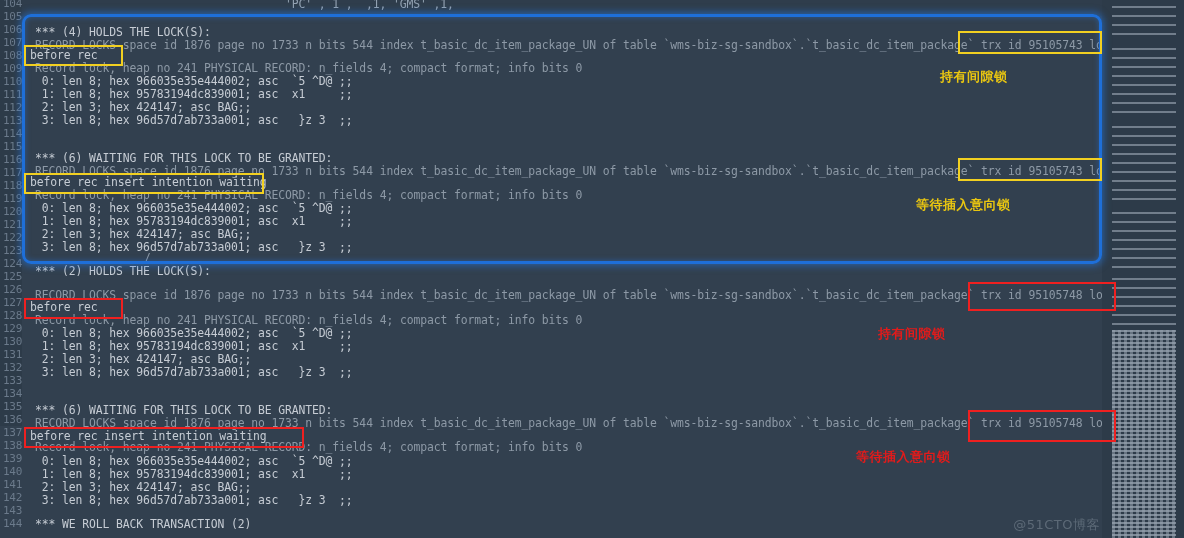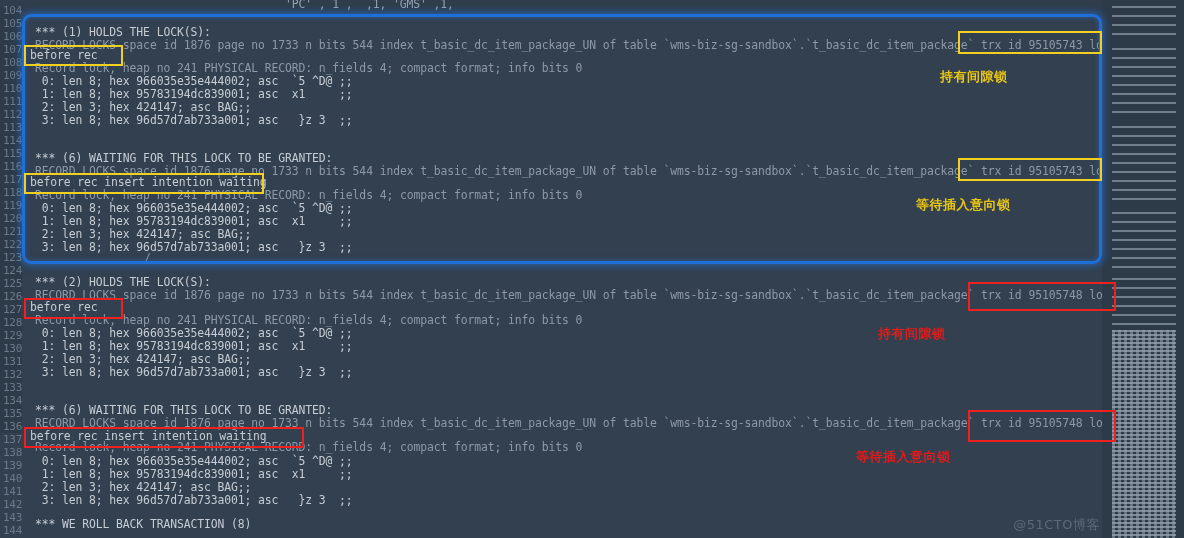--- a/index.html
+++ b/index.html
@@ -16,21 +16,21 @@
   #app {
     position: relative;
     width: 1184px; height: 538px;
     background: #32404f;
     overflow: hidden;
   }
 
   
   #gutter {
     position: absolute;
-    left: 0; top: 7px;
+    left: 0; top: 0;
     width: 22px; height: 426px;
     background: #2d3b49;
     z-index: 3;
   }
   .lnum {
     position: absolute;
     left: -6px;
     width: 28px;
     text-align: right;
     font-family: "DejaVu Sans Mono", "Liberation Mono", monospace;
@@ -202,58 +202,58 @@
       <div class="lnum" style="top: 479px;">141</div>
       <div class="lnum" style="top: 492px;">142</div>
       <div class="lnum" style="top: 505px;">143</div>
       <div class="lnum" style="top: 518px;">144</div>
     </div>
 
   <div id="code">
 
     <div class="cline top-partial" style="top:-2px; left:148px;">                 'PC' , 1 ,  ,1, 'GMS' ,1,</div>
 
-    <div class="cline" style="top:26px; left:13px;">*** (1) HOLDS THE LOCK(S):</div>
+    <div class="cline" style="top:26px; left:13px;">*** (4) HOLDS THE LOCK(S):</div>
     <div class="cline dim" style="top:39px; left:13px;">RECORD LOCKS space id 1876 page no 1733 n bits 544 index t_basic_dc_item_package_UN of table `wms-biz-sg-sandbox`.`t_basic_dc_item_package` trx id 95105743 lock_mode X locks gap</div>
     <div class="cline" style="top:49px; left:8px;">before rec</div>
     <div class="cline dim" style="top:62px; left:13px;">Record lock, heap no 241 PHYSICAL RECORD: n_fields 4; compact format; info bits 0</div>
     <div class="cline" style="top:75px; left:13px;"> 0: len 8; hex 966035e35e444002; asc  `5 ^D@ ;;</div>
     <div class="cline" style="top:88px; left:13px;"> 1: len 8; hex 95783194dc839001; asc  x1     ;;</div>
     <div class="cline" style="top:101px; left:13px;"> 2: len 3; hex 424147; asc BAG;;</div>
     <div class="cline" style="top:114px; left:13px;"> 3: len 8; hex 96d57d7ab733a001; asc   }z 3  ;;</div>
 
     <div class="cline" style="top:152px; left:13px;">*** (6) WAITING FOR THIS LOCK TO BE GRANTED:</div>
     <div class="cline dim" style="top:165px; left:13px;">RECORD LOCKS space id 1876 page no 1733 n bits 544 index t_basic_dc_item_package_UN of table `wms-biz-sg-sandbox`.`t_basic_dc_item_package` trx id 95105743 lock_mode X locks gap</div>
     <div class="cline" style="top:176px; left:8px;">before rec insert intention waiting</div>
     <div class="cline dim" style="top:189px; left:13px;">Record lock, heap no 241 PHYSICAL RECORD: n_fields 4; compact format; info bits 0</div>
     <div class="cline" style="top:202px; left:13px;"> 0: len 8; hex 966035e35e444002; asc  `5 ^D@ ;;</div>
     <div class="cline" style="top:215px; left:13px;"> 1: len 8; hex 95783194dc839001; asc  x1     ;;</div>
     <div class="cline" style="top:228px; left:13px;"> 2: len 3; hex 424147; asc BAG;;</div>
     <div class="cline" style="top:241px; left:13px;"> 3: len 8; hex 96d57d7ab733a001; asc   }z 3  ;;</div>
     <div class="cline dim" style="top:252px; left:122px;">/</div>
 
-    <div class="cline" style="top:276px; left:13px;">*** (2) HOLDS THE LOCK(S):</div>
+    <div class="cline" style="top:265px; left:13px;">*** (2) HOLDS THE LOCK(S):</div>
     <div class="cline dim" style="top:289px; left:13px;">RECORD LOCKS space id 1876 page no 1733 n bits 544 index t_basic_dc_item_package_UN of table `wms-biz-sg-sandbox`.`t_basic_dc_item_package` trx id 95105748 lock_mode X locks gap</div>
     <div class="cline" style="top:301px; left:8px;">before rec</div>
     <div class="cline dim" style="top:314px; left:13px;">Record lock, heap no 241 PHYSICAL RECORD: n_fields 4; compact format; info bits 0</div>
     <div class="cline" style="top:327px; left:13px;"> 0: len 8; hex 966035e35e444002; asc  `5 ^D@ ;;</div>
     <div class="cline" style="top:340px; left:13px;"> 1: len 8; hex 95783194dc839001; asc  x1     ;;</div>
     <div class="cline" style="top:353px; left:13px;"> 2: len 3; hex 424147; asc BAG;;</div>
     <div class="cline" style="top:366px; left:13px;"> 3: len 8; hex 96d57d7ab733a001; asc   }z 3  ;;</div>
 
     <div class="cline" style="top:404px; left:13px;">*** (6) WAITING FOR THIS LOCK TO BE GRANTED:</div>
     <div class="cline dim" style="top:417px; left:13px;">RECORD LOCKS space id 1876 page no 1733 n bits 544 index t_basic_dc_item_package_UN of table `wms-biz-sg-sandbox`.`t_basic_dc_item_package` trx id 95105748 lock_mode X locks gap</div>
     <div class="cline" style="top:430px; left:8px;">before rec insert intention waiting</div>
     <div class="cline dim" style="top:441px; left:13px;">Record lock, heap no 241 PHYSICAL RECORD: n_fields 4; compact format; info bits 0</div>
     <div class="cline" style="top:455px; left:13px;"> 0: len 8; hex 966035e35e444002; asc  `5 ^D@ ;;</div>
     <div class="cline" style="top:468px; left:13px;"> 1: len 8; hex 95783194dc839001; asc  x1     ;;</div>
     <div class="cline" style="top:481px; left:13px;"> 2: len 3; hex 424147; asc BAG;;</div>
     <div class="cline" style="top:494px; left:13px;"> 3: len 8; hex 96d57d7ab733a001; asc   }z 3  ;;</div>
 
-    <div class="cline" style="top:518px; left:13px;">*** WE ROLL BACK TRANSACTION (8)</div>
+    <div class="cline" style="top:518px; left:13px;">*** WE ROLL BACK TRANSACTION (2)</div>
   </div>
 
   <div id="blue-frame" style="border-color: rgb(30, 111, 217);"></div>
 
   <div class="hi yellow" style="left: 24px; top: 45px; width: 99px; height: 21px; border-color: rgb(242, 208, 33);"></div>
   <div class="hi yellow" style="left: 958px; top: 31px; width: 144px; height: 23px; border-color: rgb(242, 208, 33);"></div>
 
   <div class="hi yellow" style="left: 24px; top: 173px; width: 240px; height: 21px; border-color: rgb(242, 208, 33);"></div>
   <div class="hi yellow" style="left: 958px; top: 158px; width: 144px; height: 23px; border-color: rgb(242, 208, 33);"></div>
 

